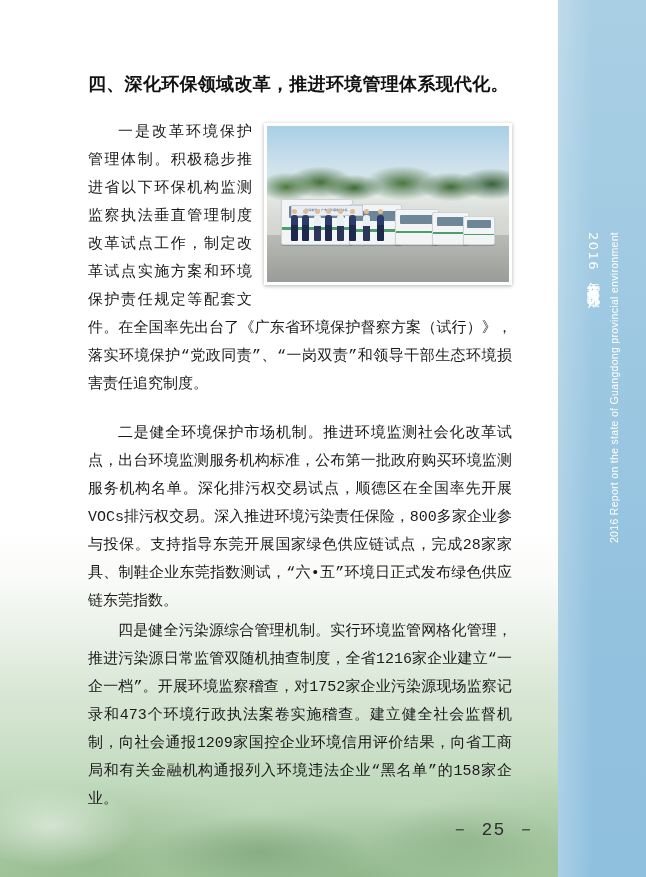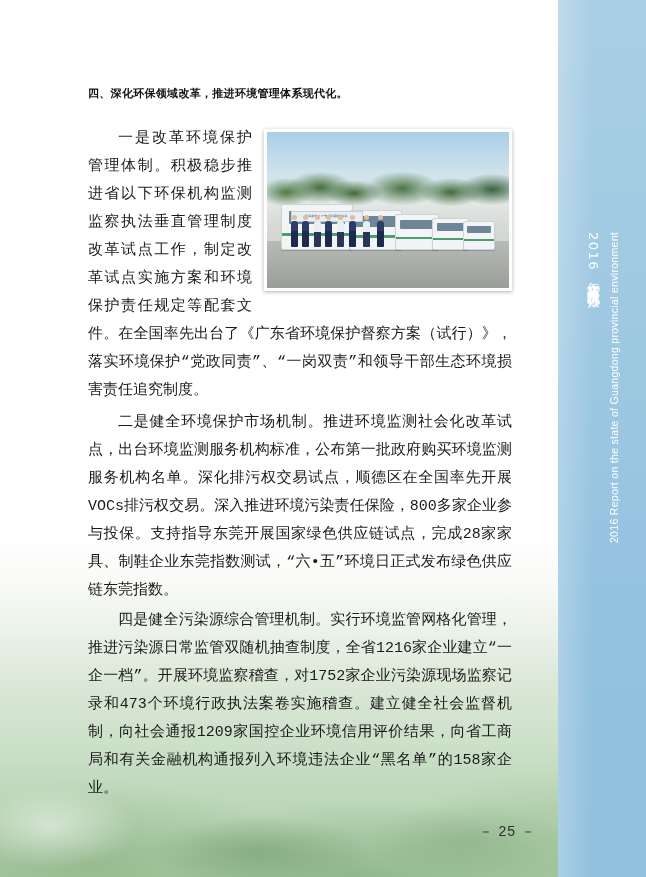--- a/index.html
+++ b/index.html
@@ -90,38 +90,38 @@
 
   
   .content {
     position: absolute;
     left: 88px;
     top: 70px;
     width: 424px;
   }
   .section-title {
     font-family: "DejaVu Sans", sans-serif;
-    font-size: 11px;
+    font-size: 18px;
     font-weight: bold;
     color: #111111;
     letter-spacing: 0.3px;
-    margin: 16px 0 22px 0;
+    margin: 0 0 22px 0;
     line-height: 1.5;
   }
   p.para {
     margin: 0 0 2px 0;
     font-family: Liberation Mono, monospace;
     font-size: 15px;
     line-height: 28px;
     color: #1a1a1a;
     text-align: justify;
     text-justify: inter-ideograph;
     text-indent: 2em;
   }
-  .para + .para { margin-top: 4px; }
+  .para + .para { margin-top: 21px; }
 
   
   .photo-wrap {
     float: right;
     width: 248px;
     margin: 4px 0 6px 12px;
     position: relative;
     shape-outside: margin-box;
   }
   .photo {
@@ -164,22 +164,22 @@
   .ph-person .head { position:absolute; top:-6px; left:1px; width:5px; height:5px; border-radius:50%; background:#e0bb98; }
   .ph-banner {
     position:absolute; left:6%; top:30%; width:70px; height:9px; background:#e8eef2;
     border:1px solid #c6ced3; font-size:3px; color:#2a4a7a; text-align:center; line-height:9px;
   }
 
   .page-number {
     position: absolute;
     right: 110px;
     bottom: 36px;
-    font-family: Liberation Sans, sans-serif;
-    font-size: 14px;
+    font-family: Liberation Mono, monospace;
+    font-size: 18px;
     color: #2f2f2f;
     letter-spacing: 1px;
   }
   .clearfix::after { content:""; display:block; clear:both; }
 </style>
 </head>
 <body>
 
 <div class="page">
 

